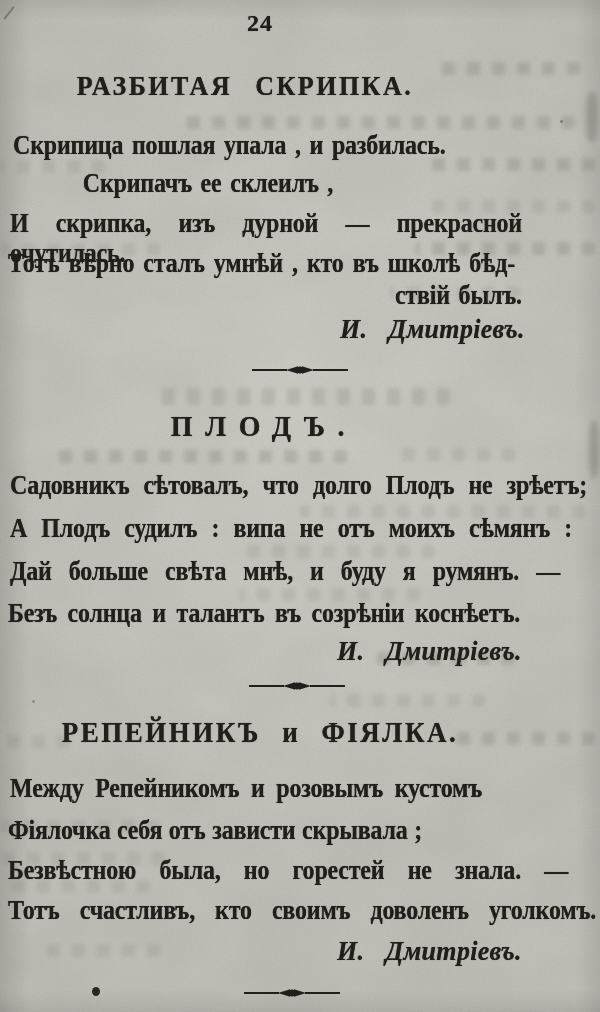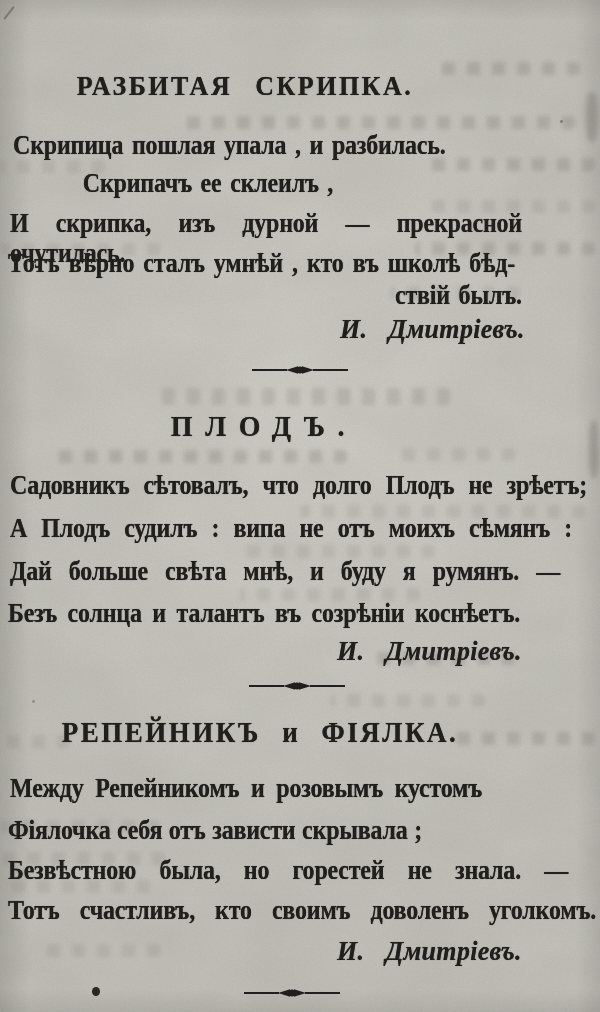--- a/index.html
+++ b/index.html
@@ -85,20 +85,21 @@
   <div class="smudge faint" style="left:0;top:880px;width:150px;"></div>
   <div class="smudge faint" style="left:40px;top:944px;width:120px;"></div>
 
   <div class="scratch" style="left:8px;top:5px;"></div>
   <div class="blob" style="left:586px;top:92px;width:12px;height:50px;"></div>
   <div class="blob" style="left:589px;top:420px;width:10px;height:58px;"></div>
   <div class="speck" style="left:92px;top:987px;width:8px;height:9px;"></div>
   <div class="speck" style="left:560px;top:120px;width:3px;height:3px;opacity:.4;"></div>
   <div class="speck" style="left:32px;top:700px;width:3px;height:3px;opacity:.3;"></div>
 
+  <div class="pageno" style="left:35px;top:10px;width:450px;">24</div>
 
   <div class="title" style="left:20px;top:71px;width:450px;font-size:26px;">РАЗБИТАЯ СКРИПКА.</div>
   <div class="line" style="left:13px;top:131px;">Скрипица пошлая упала , и разбилась.</div>
   <div class="line center" style="left:13px;top:169px;width:390px;">Скрипачъ ее склеилъ ,</div>
   <div class="line stretch" style="left:10px;top:209px;width:512px;">И скрипка, изъ дурной — прекрасной очутилась.</div>
   <div class="line stretch" style="left:8px;top:249px;width:507px;">Тотъ вѣрно сталъ умнѣй , кто въ школѣ бѣд-</div>
   <div class="line" style="left:395px;top:281px;">ствій былъ.</div>
   <div class="sig" style="left:340px;top:314px;">И. Дмитріевъ.</div>
 
   <svg class="ornament" style="left:250px;top:363px;" viewBox="0 0 100 14">

